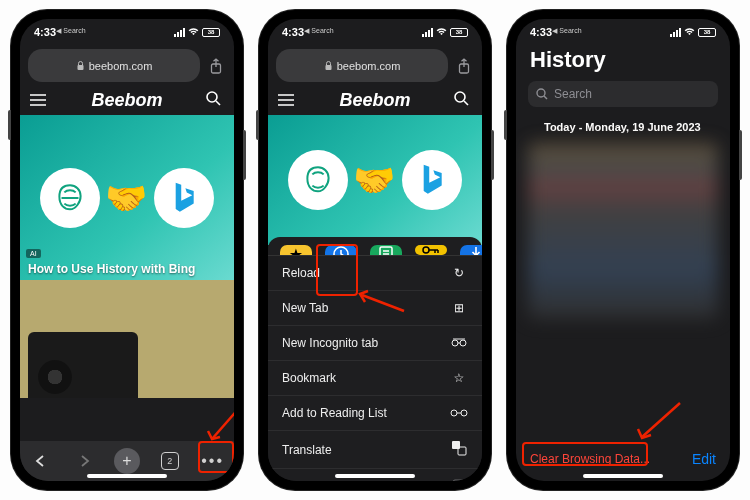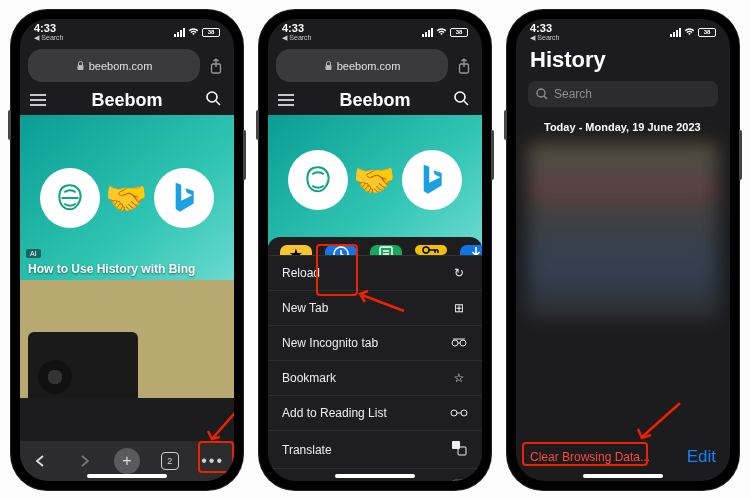--- a/index.html
+++ b/index.html
@@ -3,32 +3,32 @@
 <meta charset="utf-8">
 <style>
   * { margin:0; padding:0; box-sizing:border-box; font-family:-apple-system,Helvetica,Arial,sans-serif; }
   body { background:#fdfdfd; display:flex; justify-content:center; align-items:flex-start; padding:10px 0; }
   .row { display:flex; gap:16px; }
   .phone { width:232px; height:480px; background:#000; border-radius:36px; padding:9px; position:relative; box-shadow:0 0 0 1px #222; }
   .phone::before { content:""; position:absolute; left:-3px; top:100px; width:3px; height:30px; background:#444; border-radius:2px 0 0 2px; }
   .phone::after  { content:""; position:absolute; right:-3px; top:120px; width:3px; height:50px; background:#444; border-radius:0 2px 2px 0; }
   .screen { width:100%; height:100%; background:#1c1c1e; border-radius:28px; overflow:hidden; position:relative; display:flex; flex-direction:column; }
   .status { height:26px; display:flex; justify-content:space-between; align-items:center; padding:0 14px; color:#fff; font-size:11px; font-weight:600; }
-  .status-left { display:flex; flex-direction:column; line-height:1; }
+  .status-left { display:flex; flex-direction:row; line-height:1; }
   .status-left .sub { font-size:7px; font-weight:400; color:#ccc; }
   .status-right { display:flex; align-items:center; gap:3px; font-size:9px; }
   .sig { display:inline-flex; align-items:flex-end; gap:1px; }
   .sig i { width:2px; background:#fff; display:inline-block; }
   .sig i:nth-child(1){height:3px} .sig i:nth-child(2){height:5px} .sig i:nth-child(3){height:7px} .sig i:nth-child(4){height:9px}
   .wifi { width:11px; height:8px; position:relative; }
   .batt { width:18px; height:9px; border:1px solid #fff; border-radius:2px; position:relative; display:flex; align-items:center; justify-content:center; font-size:6px; color:#fff; }
   .urlbar { margin:4px 8px; display:flex; align-items:center; gap:6px; }
   .pill { flex:1; background:#3a3a3c; border-radius:14px; height:33px; display:flex; align-items:center; justify-content:center; color:#e0e0e0; font-size:11px; gap:4px; }
   .share { width:20px; height:20px; color:#8e8e93; display:flex; align-items:center; justify-content:center; }
-  .sitehdr { display:flex; align-items:center; padding:4px 10px; color:#fff; }
+  .sitehdr { display:flex; align-items:center; padding:4px 10px; color:#fff;font-style:italic; }
   .sitehdr .title { font-size:18px; font-weight:700; flex:1; text-align:center; }
   .ham,.mag { width:18px; }
   .hero { height:165px; background:linear-gradient(140deg,#0a9d93 0%,#2fc4b2 60%,#6adad0 100%); position:relative; display:flex; align-items:center; justify-content:center; overflow:hidden; }
   .circ { width:60px; height:60px; background:#fff; border-radius:50%; display:flex; align-items:center; justify-content:center; }
   .circ.left { margin-left:-26px; }
   .circ.right { margin-right:-26px; }
   .hand { font-size:34px; margin:0 6px; }
   .ai-badge { position:absolute; left:6px; bottom:22px; background:rgba(0,0,0,.45); color:#fff; font-size:7px; padding:1px 4px; border-radius:2px; }
   .hero-cap { position:absolute; left:8px; right:8px; bottom:4px; color:#fff; font-weight:600; font-size:12px; text-shadow:0 1px 2px rgba(0,0,0,.5); }
   .feed-img { height:118px; background:#b7a96f; position:relative; overflow:hidden; }
@@ -57,21 +57,21 @@
   .menu-item .ri { width:18px; text-align:center; color:#eee; }
 
   .topbar3 { display:flex; justify-content:flex-end; padding:6px 12px; }
   .done { color:#0a84ff; font-size:14px; }
   .h-title { color:#fff; font-size:22px; font-weight:700; padding:2px 14px 8px; }
   .search3 { margin:0 12px 10px; background:#2c2c2e; border-radius:8px; height:26px; display:flex; align-items:center; gap:6px; padding:0 8px; color:#8e8e93; font-size:12px; }
   .daylbl { color:#fff; font-size:11px; font-weight:600; padding:4px 28px; }
   .blurzone { margin:6px 12px; height:176px; border-radius:6px; background:linear-gradient(180deg,#6a5a42 0%,#555 18%,#7a4a4a 22%,#4a4a4a 40%,#394a60 72%,#333 100%); filter:blur(9px); opacity:.8; }
   .footer3 { margin-top:auto; display:flex; justify-content:space-between; align-items:center; padding:12px 14px 14px; }
   .cbd { color:#ff453a; font-size:12px; }
-  .edit { color:#0a84ff; font-size:17px; }
+  .edit { color:#0a84ff; font-size:14px; }
 
   svg { overflow:visible; }
 </style>
 </head>
 <body>
 
 <div class="row">
 
 <div class="phone">
   <div class="screen">

